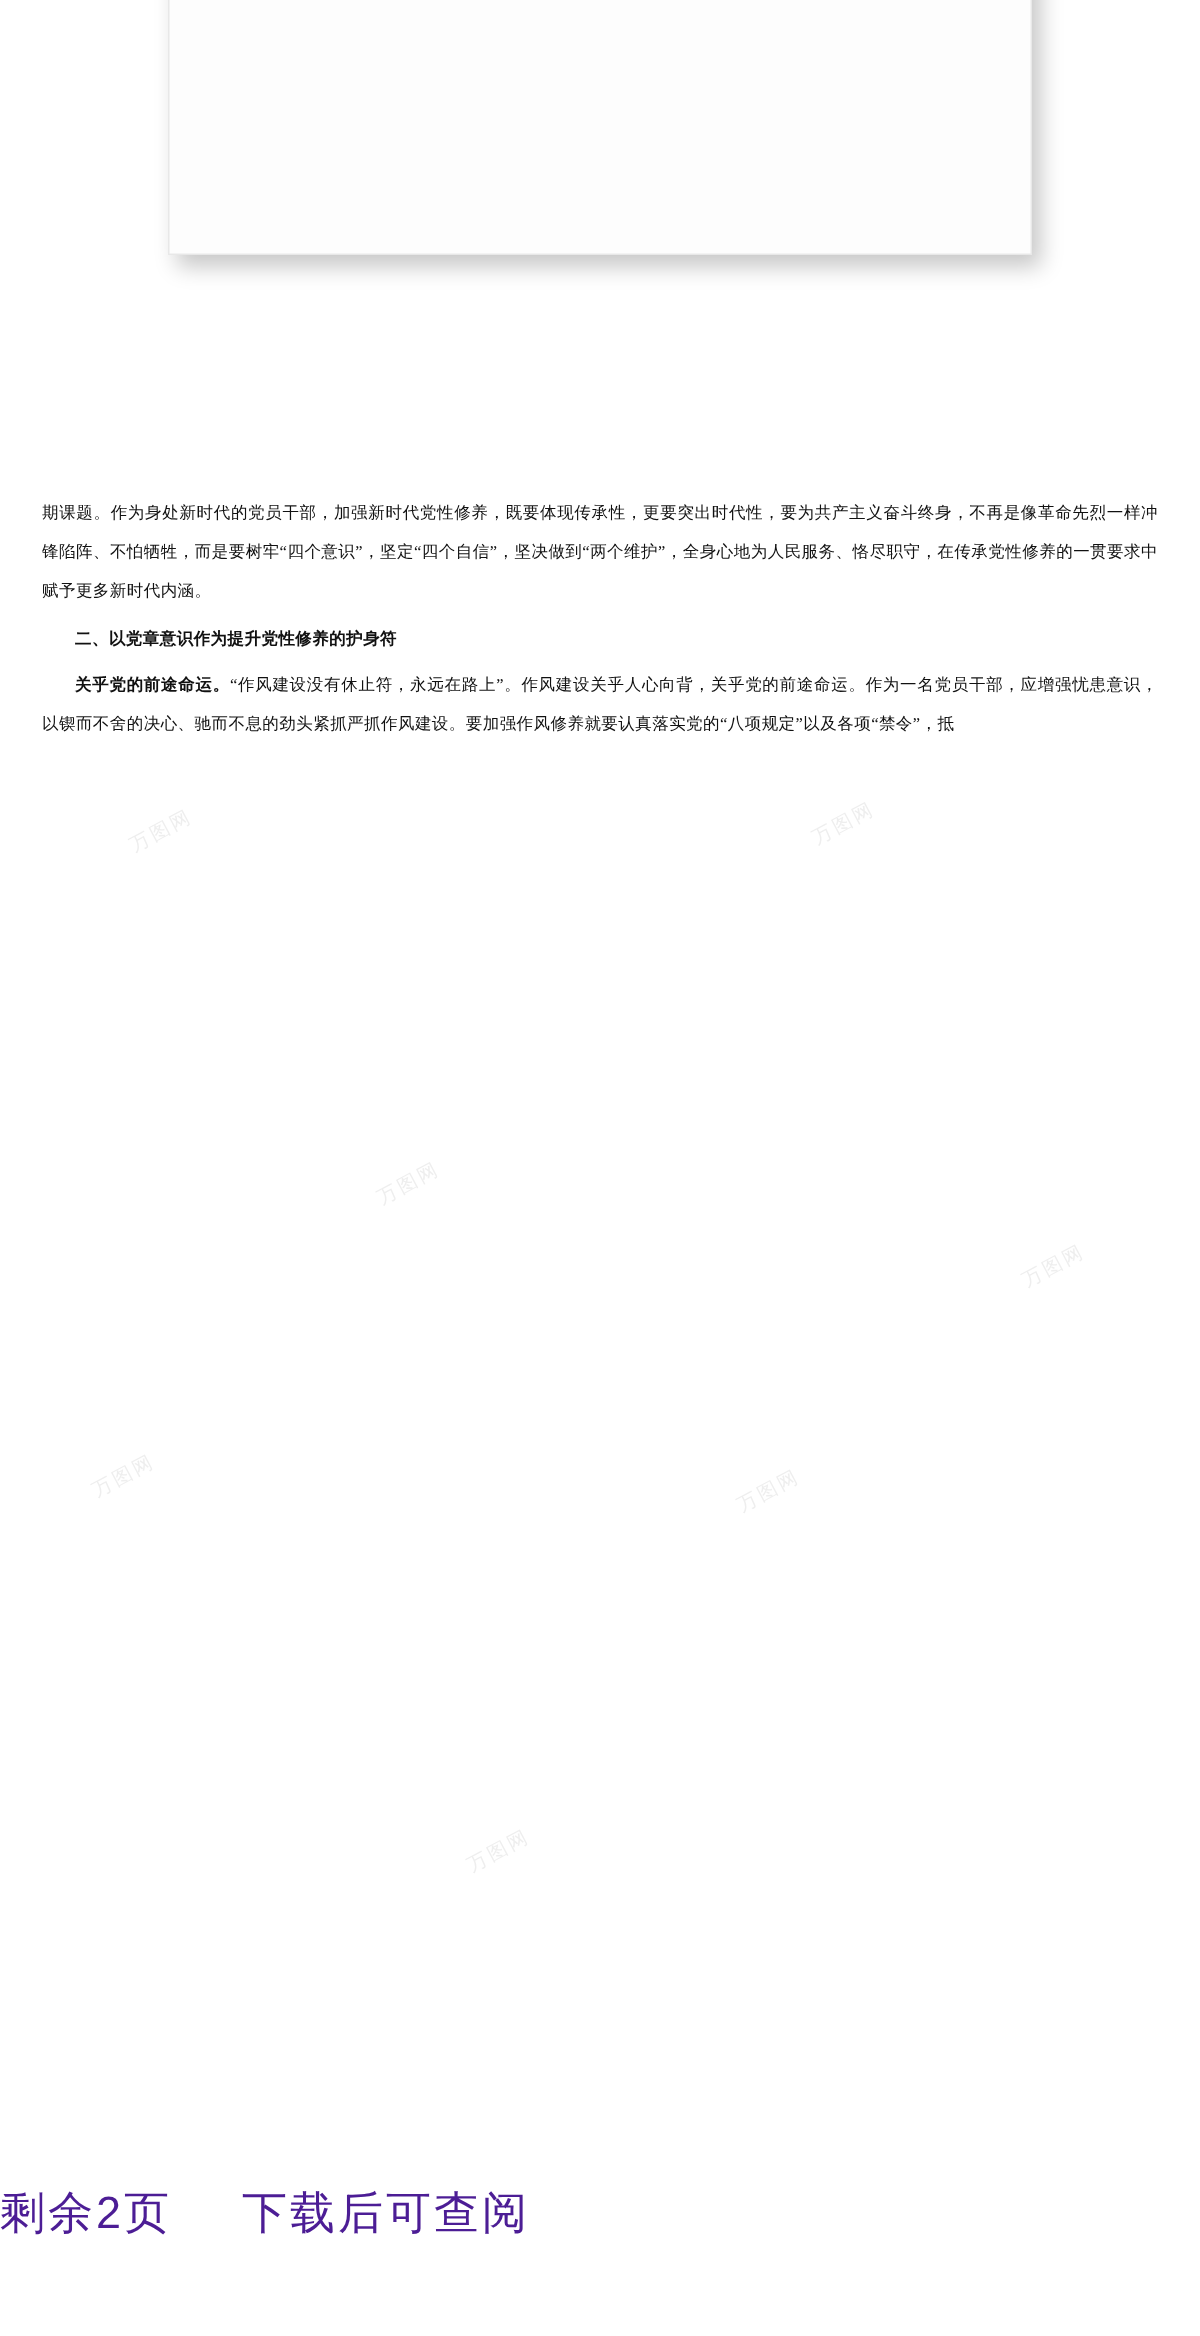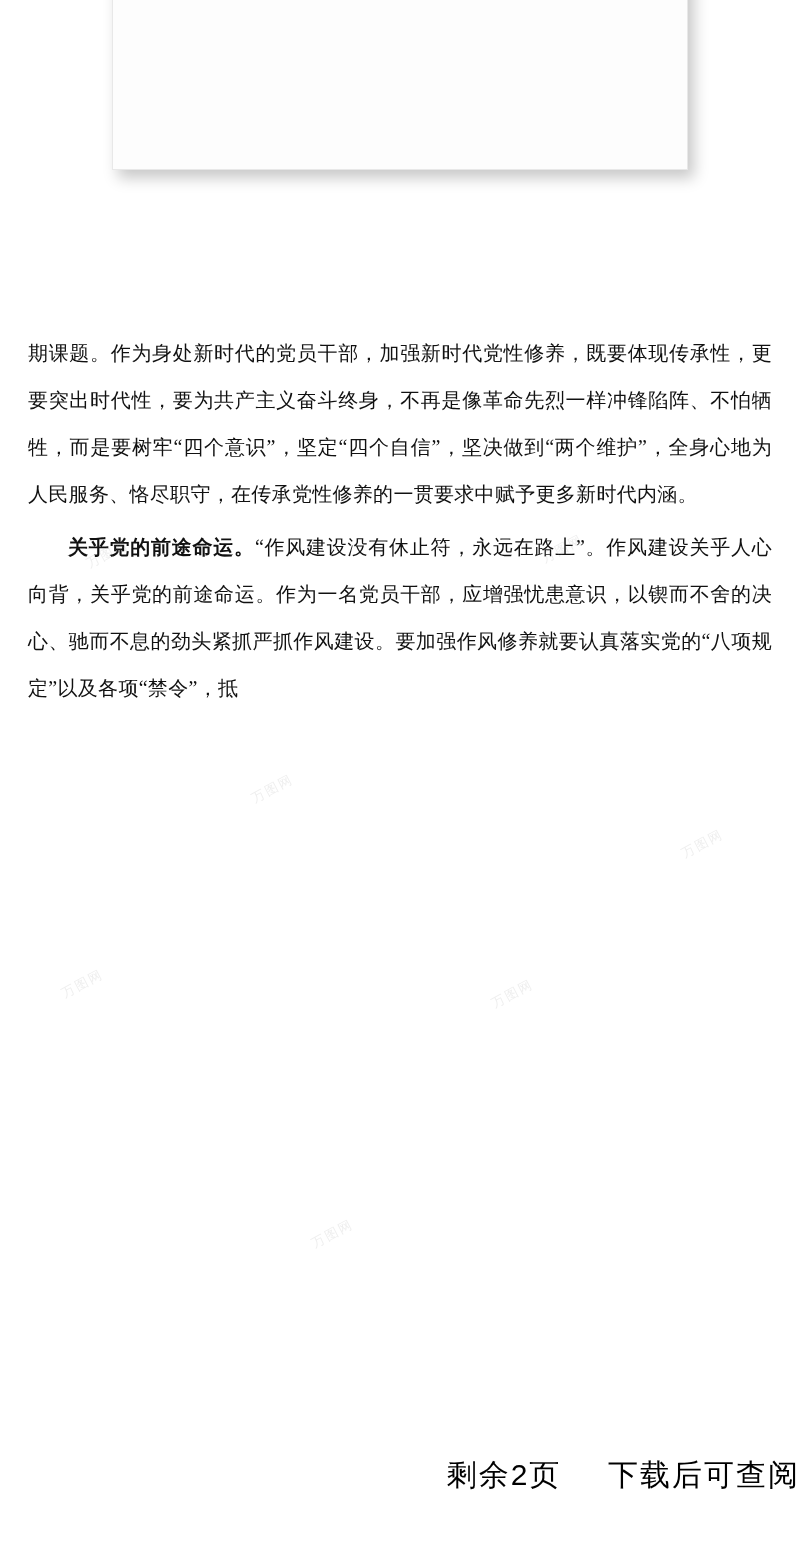--- a/index.html
+++ b/index.html
@@ -34,21 +34,21 @@
   .doc-body {
     position: absolute;
     left: 0;
     top: 330px;
     width: 800px;
     padding: 0 28px;
     box-sizing: border-box;
   }
   .doc-body p {
     margin: 0 0 6px 0;
-    font-size: 20px;
+    font-size: 11px;
     line-height: 2.35;
     color: #111111;
     text-align: justify;
     text-justify: inter-ideograph;
     letter-spacing: 0.3px;
   }
   .para-indent { text-indent: 2em; }
   .heading {
     font-weight: bold;
     text-indent: 2em;
@@ -71,40 +71,41 @@
     pointer-events: none;
     user-select: none;
   }
 
   
   .footer-notice {
     position: absolute;
     left: 0;
     top: 1455px;
     width: 800px;
-    text-align: right;
+    text-align: left;
     font-family: "Liberation Sans", "DejaVu Sans", sans-serif;
     font-size: 30px;
-    color: #000000;
+    color: #4c1d95;
     letter-spacing: 2px;
   }
   .footer-notice .gap { display: inline-block; width: 26px; }
 </style>
 </head>
 <body>
 
 <div class="preview-card">
   
   
 </div>
 
 <div class="doc-body">
 
   <p class="para">期课题。作为身处新时代的党员干部，加强新时代党性修养，既要体现传承性，更要突出时代性，要为共产主义奋斗终身，不再是像革命先烈一样冲锋陷阵、不怕牺牲，而是要树牢“四个意识”，坚定“四个自信”，坚决做到“两个维护”，全身心地为人民服务、恪尽职守，在传承党性修养的一贯要求中赋予更多新时代内涵。</p>
 
+  <p class="heading">二、以党章意识作为提升党性修养的护身符</p>
 
 
 
 
 
   <p class="para-indent"><span class="lead">关乎党的前途命运。</span><span>“作风建设没有休止符，永远在路上”。作风建设关乎人心向背，关乎党的前途命运。作为一名党员干部，应增强忧患意识，以锲而不舍的决心、驰而不息的劲头紧抓严抓作风建设。要加强作风修养就要认真落实党的“八项规定”以及各项“禁令”，抵</span></p>
 
 </div>
 
 <div class="wm" style="left:85px;  top:545px;">万图网</div>

